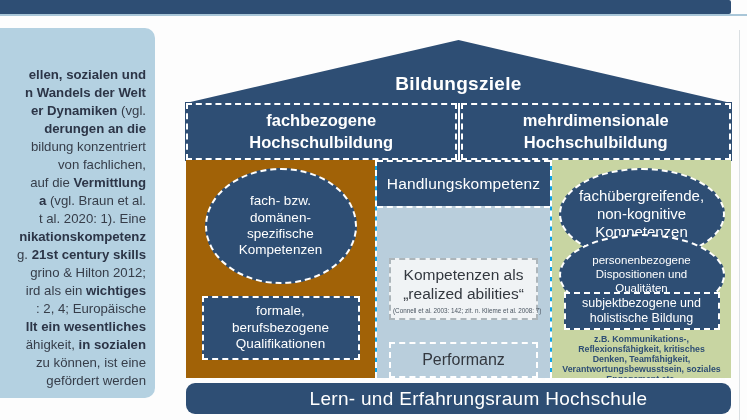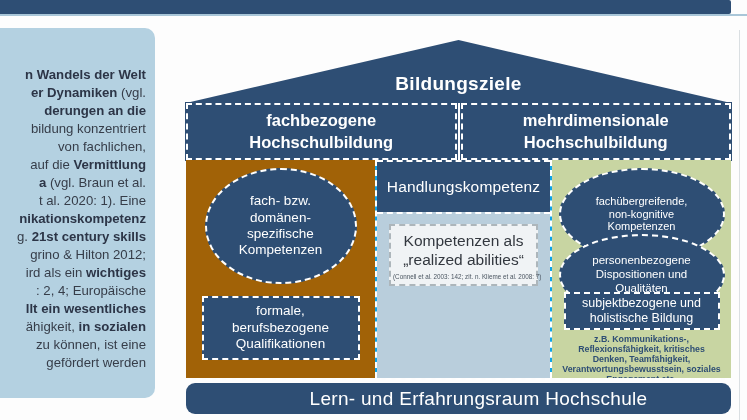--- a/index.html
+++ b/index.html
@@ -41,45 +41,46 @@
   .nav-box{background:#2e4e74;border:2px dashed #fff;box-sizing:border-box;
     display:flex;align-items:center;justify-content:center;text-align:center;
     color:#fff;white-space:pre-line;}
 
   .el-left{width:152px;height:116px;margin:8px auto 0;font-size:13.5px;line-height:1.22;}
   .box-left{width:158px;height:64px;margin:12px auto 16px;font-size:13.5px;line-height:1.22;}
 
   .hk-header{height:52px;background:#2e4e74;border-top:2px dashed #fff;box-sizing:border-box;
     display:flex;align-items:center;justify-content:center;color:#fff;font-size:15.5px;letter-spacing:.2px;}
   .panel{flex:1;background:#b9cedc;border-top:2px dashed #fff;box-sizing:border-box;padding:10px 12px 0;}
-  .white-box{background:#f0f3f5;border:2px dashed #adb6bb;text-align:center;padding:6px 2px 4px;}
+  .white-box{background:#f0f3f5;border:2px dashed #adb6bb;text-align:center;padding:6px 2px 4px;margin-top:40px;}
   .wb-title{font-size:15.5px;color:#33383f;line-height:1.22;white-space:pre-line;}
   .wb-cite{font-size:6.3px;color:#4a5560;margin-top:3px;white-space:nowrap;}
   .perf-box{margin-top:22px;border:2px dashed #fff;height:36px;box-sizing:border-box;
     display:flex;align-items:center;justify-content:center;color:#33383f;font-size:16px;}
 
-  .el-right-top{width:166px;height:92px;margin:8px auto 0;font-size:11px;line-height:1.18;position:relative;z-index:1;}
+  .el-right-top{width:166px;height:92px;margin:8px auto 0;font-size:15px;line-height:1.18;position:relative;z-index:1;}
   .el-right-bottom{width:166px;height:82px;margin:-26px auto 0;font-size:11.5px;line-height:1.2;position:relative;z-index:2;}
   .box-right{width:156px;height:38px;margin:-24px auto 0;font-size:12.5px;line-height:1.2;position:relative;z-index:3;}
   .examples{margin-top:4px;text-align:center;font-size:8.8px;font-weight:bold;color:#2e4e74;line-height:1.14;white-space:pre-line;}
 
   .base-bar{height:31px;margin-top:3px;background:#2e4e74;border-radius:9px;
     display:flex;align-items:center;justify-content:center;color:#fff;font-size:19px;letter-spacing:.3px;padding-left:40px;}
 </style>
 </head>
 <body>
 
 <div class="stage">
 
   <div class="top-bar"></div>
   <div class="top-bar-underline"></div>
   <div class="right-edge-line"></div>
 
   <div class="sidebar">
     <div class="sidebar-text">
+        <div class="sb-line"><span class="b">ellen, sozialen und</span></div>
         <div class="sb-line"><span class="b">n Wandels der Welt</span></div>
         <div class="sb-line"><span class="b">er Dynamiken</span><span> (vgl.</span></div>
         <div class="sb-line"><span class="b">derungen an die</span></div>
         <div class="sb-line"><span>bildung konzentriert</span></div>
         <div class="sb-line"><span>von fachlichen,</span></div>
         <div class="sb-line"><span>auf die </span><span class="b">Vermittlung</span></div>
         <div class="sb-line"><span class="b">a</span><span> (vgl. Braun et al.</span></div>
         <div class="sb-line"><span>t al. 2020: 1). Eine</span></div>
         <div class="sb-line"><span class="b">nikationskompetenz</span></div>
         <div class="sb-line"><span>g. </span><span class="b">21st century skills</span></div>
@@ -122,20 +123,21 @@
       </div>
 
       <div class="col-center">
         <div class="hk-header">Handlungskompetenz</div>
         <div class="panel">
           <div class="white-box">
             <div class="wb-title">Kompetenzen als
 „realized abilities“</div>
             <div class="wb-cite">(Connell et al. 2003: 142; zit. n. Klieme et al. 2008: 7)</div>
           </div>
+          <div class="perf-box">Performanz</div>
         </div>
       </div>
 
       <div class="col-right">
         <div class="ellipse el-right-top">fachübergreifende,
 non-kognitive
 Kompetenzen</div>
         <div class="ellipse el-right-bottom">personenbezogene
 Dispositionen und
 Qualitäten</div>

